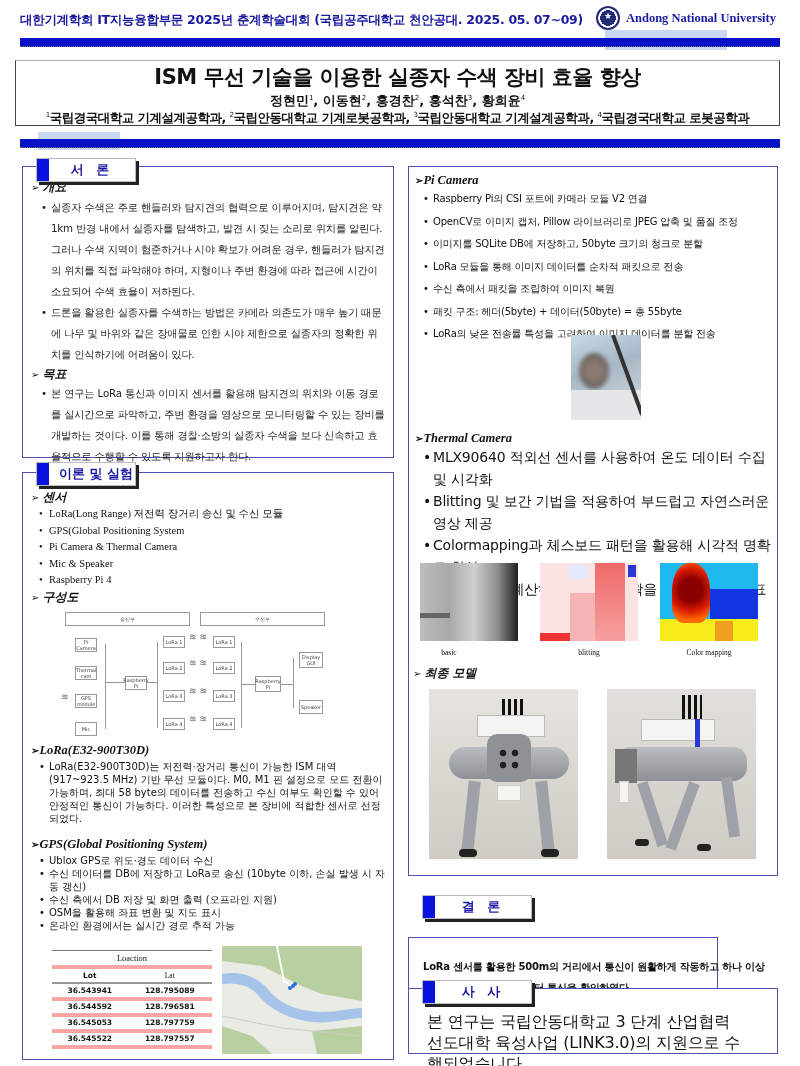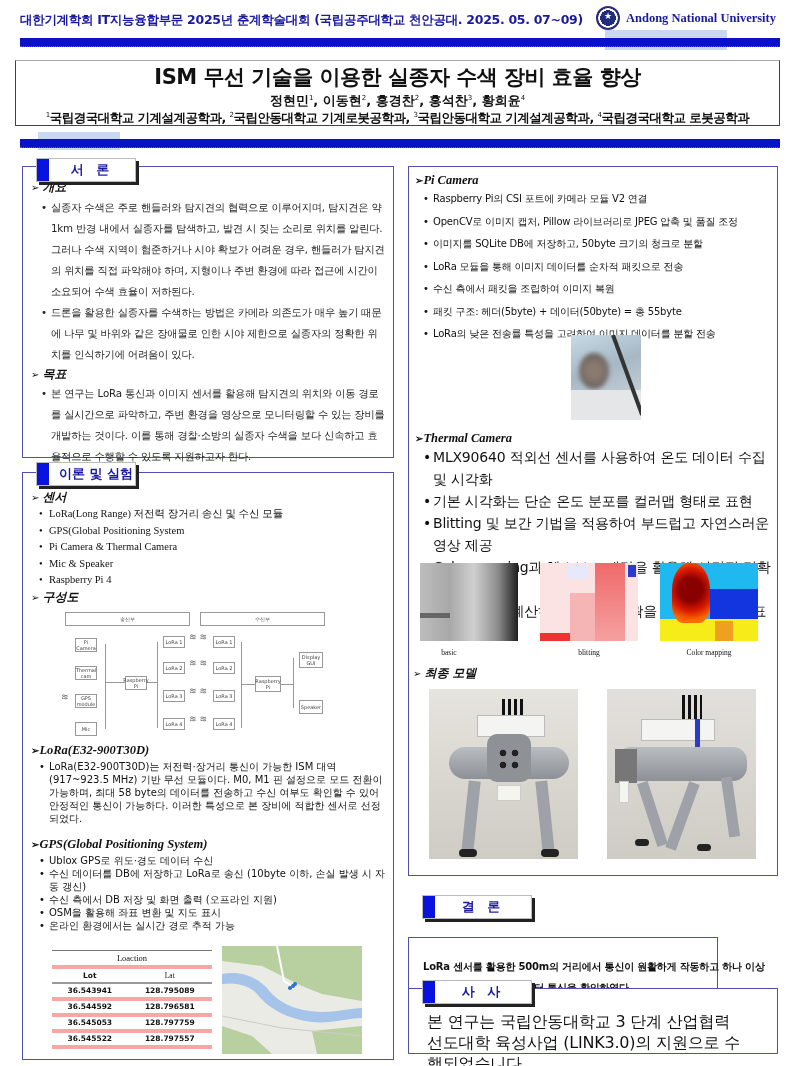--- a/index.html
+++ b/index.html
@@ -249,21 +249,20 @@
       <li>수신 측에서 패킷을 조립하여 이미지 복원</li>
       <li>패킷 구조: 헤더(5byte) + 데이터(50byte) = 총 55byte</li>
       <li>LoRa의 낮은 전송률 특성을 고려하여 이미지 데이터를 분할 전송</li>
     </ul>
   </div>
 
   <div style="position:absolute;left:6px;top:264px;width:360px;">
     <div class="h-en"><span class="arrow">➢</span><span>Thermal Camera</span></div>
     <ul class="b th-list" style="margin-left:8px;">
       <li>MLX90640 적외선 센서를 사용하여 온도 데이터 수집 및 시각화</li>
-      <li>기본 시각화는 단순 온도 분포를 컬러맵 형태로 표현</li>
       <li>Blitting 및 보간 기법을 적용하여 부드럽고 자연스러운 영상 제공</li>
       <li>Colormapping과 체스보드 패턴을 활용해 시각적 명확도 향상</li>
       <li>보정 행렬을 계산하여 형상과 윤곽을 더욱 뚜렷하게 표현</li>
     </ul>
   </div>
 
   <div style="position:absolute;left:4px;top:498px;" class="h-kr">
       <span class="arrow">➢</span>
       <span>최종 모델</span>
     </div>

